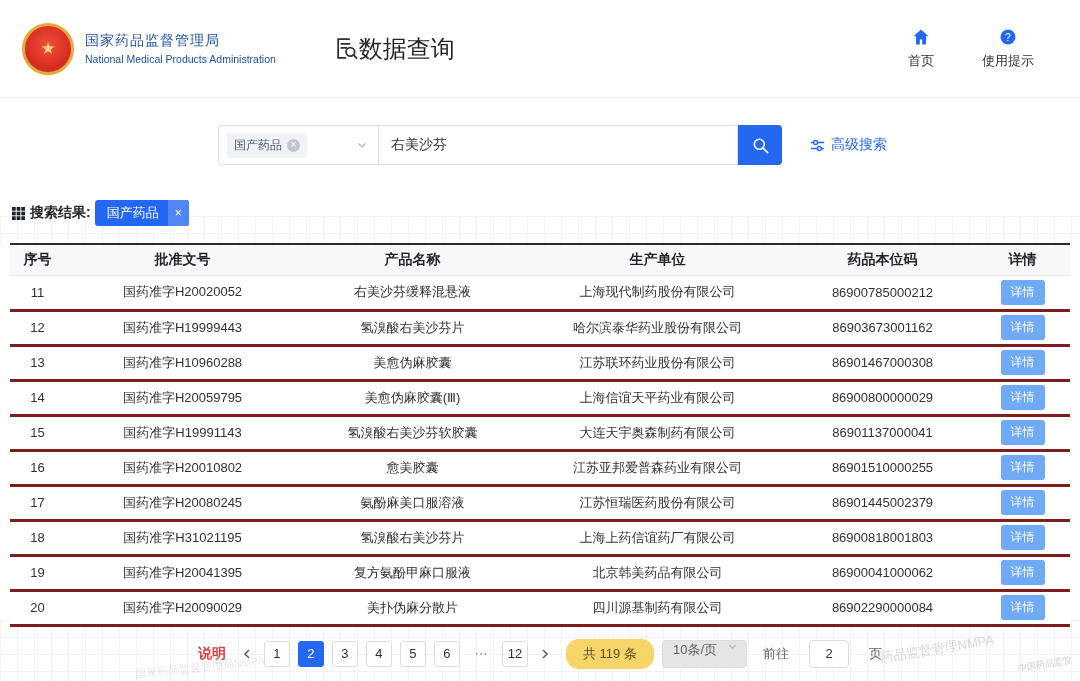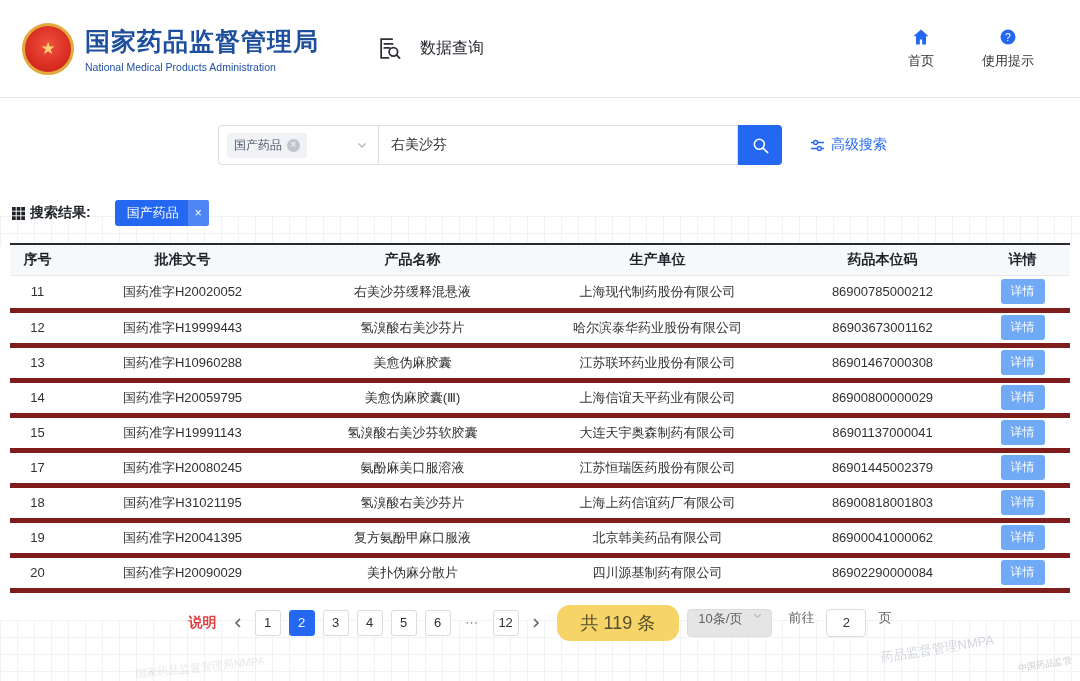--- a/index.html
+++ b/index.html
@@ -21,63 +21,63 @@
 
   
   header { height:97px; display:flex; align-items:center; padding:0 22px; }
   .logo {
     width:52px; height:52px; border-radius:50%;
     background:radial-gradient(circle at 50% 42%, #f0513f 0%, #d92e22 60%, #c02017 100%);
     border:3px solid #e2aa3e; display:flex; align-items:center; justify-content:center;
     color:#f8d477; font-size:17px; flex:0 0 auto;
   }
   .brand-text { margin-left:11px; }
-  .org-cn { color:var(--brand,#1e4f9e); font-size:25px; font-weight:bold; letter-spacing:1px; }
+  .org-cn { color:var(--brand,#1e4f9e); font-size:14px; font-weight:normal; letter-spacing:1px; }
   .org-en { color:var(--brand,#1e4f9e); font-size:10.5px; margin-top:3px; }
-  .app-title { margin-left:58px; display:flex; align-items:center; gap:18px; font-size:16px; color:#1f2329; font-weight:500; }
+  .app-title { margin-left:58px; display:flex; align-items:center; gap:0; font-size:24px; color:#1f2329; font-weight:500; }
   .top-nav { margin-left:auto; display:flex; gap:48px; padding-right:24px; }
   .nav-item { display:flex; flex-direction:column; align-items:center; gap:5px; font-size:13px; color:#303133; cursor:pointer; }
   .nav-item .ic { color:var(--accent,#2468f2); height:20px; display:flex; align-items:center; }
   .header-divider { height:1px; background:#e9e9e9; }
 
   
   .search-area { margin:27px 0 0 218px; display:flex; align-items:center; height:40px; }
   .select-box {
     width:160px; height:40px; border:1px solid #dcdfe6; border-right:none;
     border-radius:4px 0 0 4px; display:flex; align-items:center; padding:0 10px 0 8px; background:#fff; cursor:pointer;
   }
   .cat-tag { background:#f0f2f5; border-radius:3px; padding:4px 7px; font-size:12px; color:#4e5969; display:flex; align-items:center; gap:5px; }
   .tag-close { width:13px; height:13px; border-radius:50%; background:#c0c4cc; color:#fff; font-size:10px; line-height:12px; text-align:center; cursor:pointer; }
   .select-chev { margin-left:auto; display:flex; }
   .search-input { width:360px; height:40px; border:1px solid #dcdfe6; padding:0 12px; font-size:14px; color:#303133; outline:none; border-radius:0; }
   .search-btn { width:44px; height:40px; background:var(--accent,#2468f2); border:none; border-radius:0 4px 4px 0; display:flex; align-items:center; justify-content:center; cursor:pointer; }
   .adv { display:flex; align-items:center; gap:6px; color:var(--accent,#2468f2); font-size:14px; margin-left:28px; cursor:pointer; text-decoration:none; }
 
   
-  .results-row { margin:34px 0 16px 12px; display:flex; align-items:center; gap:24px; height:28px; }
+  .results-row { margin:34px 0 16px 12px; display:flex; align-items:center; gap:4px; height:28px; }
   .results-label { font-size:14px; font-weight:bold; color:#1f2329; display:flex; align-items:center; gap:5px; }
   .filter-tag { background:var(--accent,#2468f2); color:#fff; font-size:13px; border-radius:3px; height:26px; display:flex; align-items:center; padding-left:12px; overflow:hidden; cursor:default; }
   .filter-tag .x { margin-left:9px; background:#4f86f4; height:100%; display:flex; align-items:center; padding:0 7px; font-size:12px; cursor:pointer; }
 
   
   table.data-table { margin:14px 10px 0; width:1060px; border-collapse:collapse; table-layout:fixed; border-top:2px solid #272b31; }
   th { font-size:14px; font-weight:bold; color:#1f2329; height:31px; background:#f7f8fa; border-bottom:1px solid #e6e8eb; text-align:center;margin-top:28px; }
-  td { font-size:13px; color:#303133; height:35px; text-align:center; border-bottom:5px solid #7f1d1d; background:#fff; overflow:hidden; white-space:nowrap; }
+  td { font-size:13px; color:#303133; height:35px; text-align:center; border-bottom:3px solid #7f1d1d; background:#fff; overflow:hidden; white-space:nowrap; }
   .detail-btn { background:var(--detail,#70a9f5); color:#fff; border:none; border-radius:3px; font-size:12px; padding:4px 10px; cursor:pointer; }
 
   
   .pagination { margin-top:12px; display:flex; align-items:center; justify-content:center; gap:8px; font-size:13px; color:#303133; }
   .note { color:var(--danger,#e03e3e); font-weight:bold; font-size:14px; margin-right:4px; cursor:pointer; }
   .pg { min-width:26px; height:26px; border:1px solid #d9dce1; border-radius:3px; background:#fff; display:flex; align-items:center; justify-content:center; padding:0 4px; cursor:pointer; }
   .pg.active { background:var(--accent,#2468f2); border-color:var(--accent,#2468f2); color:#fff; }
   .pg.dots { border:none; background:transparent; color:#909399; cursor:default; }
   .pg-nav { width:18px; height:26px; display:flex; align-items:center; justify-content:center; background:transparent; border:none; cursor:pointer; }
-  .total-badge { background:var(--warn,#f6d467); border-radius:13px; padding:6px 24px; color:#55502f; font-size:18px; margin-left:4px; }
+  .total-badge { background:var(--warn,#f6d467); border-radius:13px; padding:6px 17px; color:#55502f; font-size:13px; margin-left:4px; }
   .size-select { border:1px solid #d9dce1; border-radius:4px; height:28px; display:flex; align-items:flex-start; gap:10px; padding:0 8px 0 10px; color:#606266; background:#e5e5e5; cursor:pointer; }
-  .goto { display:flex; align-items:flex-start; gap:12px; color:#606266; margin-left:8px; }
+  .goto { display:flex; align-items:center; gap:20px; color:#606266; margin-left:8px; }
   .goto-box { width:40px; height:28px; border:1px solid #d9dce1; border-radius:4px; display:flex; align-items:center; justify-content:center; background:#fff; color:#303133; cursor:text; }
 
   
   .wm { position:absolute; pointer-events:none; white-space:nowrap; }
   .wm1 { left:880px; top:640px; font-size:13px; transform:rotate(-9deg); color:rgba(110,120,140,.30); }
   .wm2 { left:1018px; top:658px; font-size:9px;  transform:rotate(-9deg); color:rgba(100,100,100,.35); }
   .wm3 { left:135px;  top:660px; font-size:11px; transform:rotate(-6deg); color:rgba(120,120,120,.18); }
 </style>
 </head>
 <body>
@@ -234,20 +234,28 @@
   </tr>
       <tr>
     <td>15</td>
     <td>国药准字H19991143</td>
     <td>氢溴酸右美沙芬软胶囊</td>
     <td>大连天宇奥森制药有限公司</td>
     <td>86901137000041</td>
     <td><button class="detail-btn">详情</button></td>
   </tr>
       <tr>
+    <td>16</td>
+    <td>国药准字H20010802</td>
+    <td>愈美胶囊</td>
+    <td>江苏亚邦爱普森药业有限公司</td>
+    <td>86901510000255</td>
+    <td><button class="detail-btn">详情</button></td>
+  </tr>
+      <tr>
     <td>17</td>
     <td>国药准字H20080245</td>
     <td>氨酚麻美口服溶液</td>
     <td>江苏恒瑞医药股份有限公司</td>
     <td>86901445002379</td>
     <td><button class="detail-btn">详情</button></td>
   </tr>
       <tr>
     <td>18</td>
     <td>国药准字H31021195</td>

